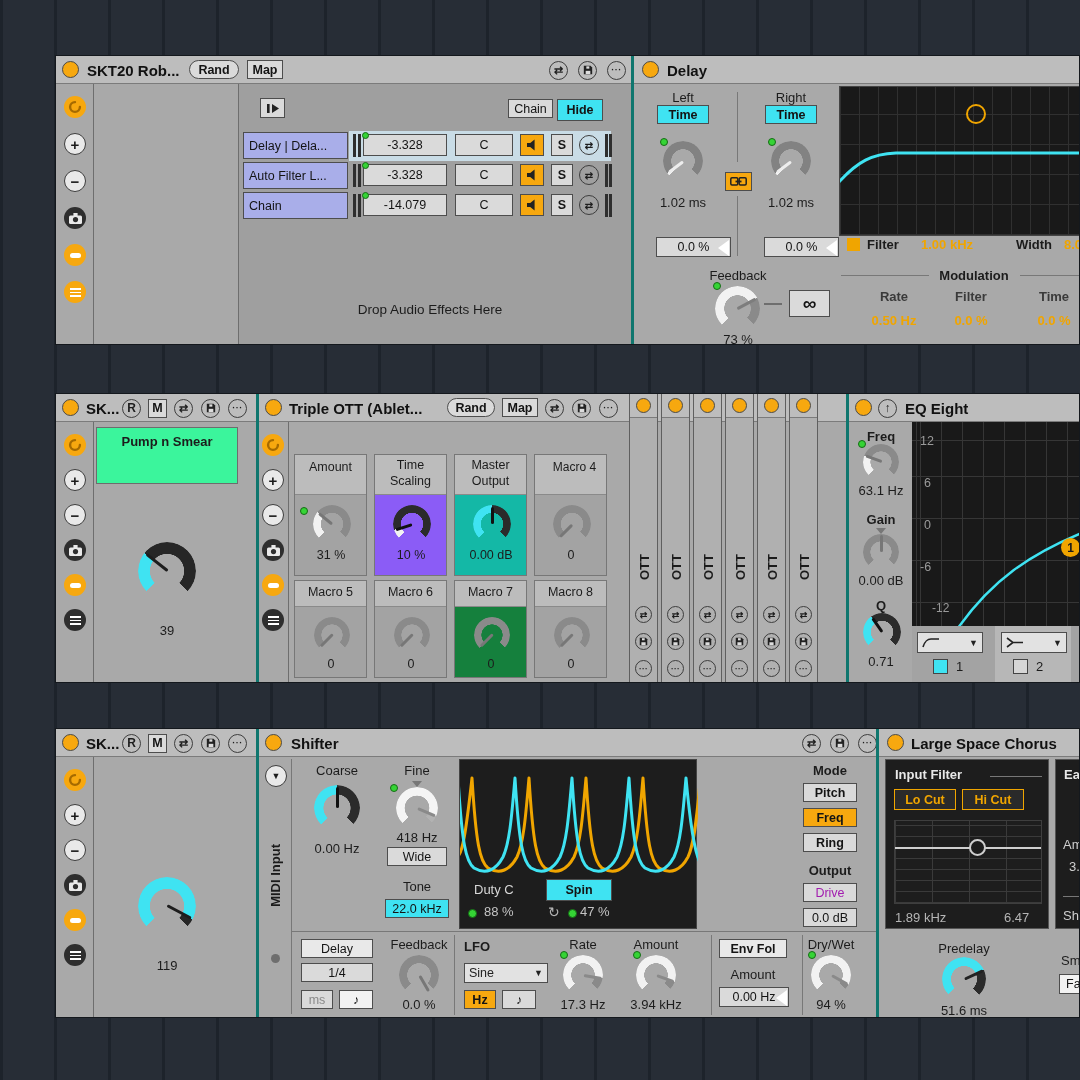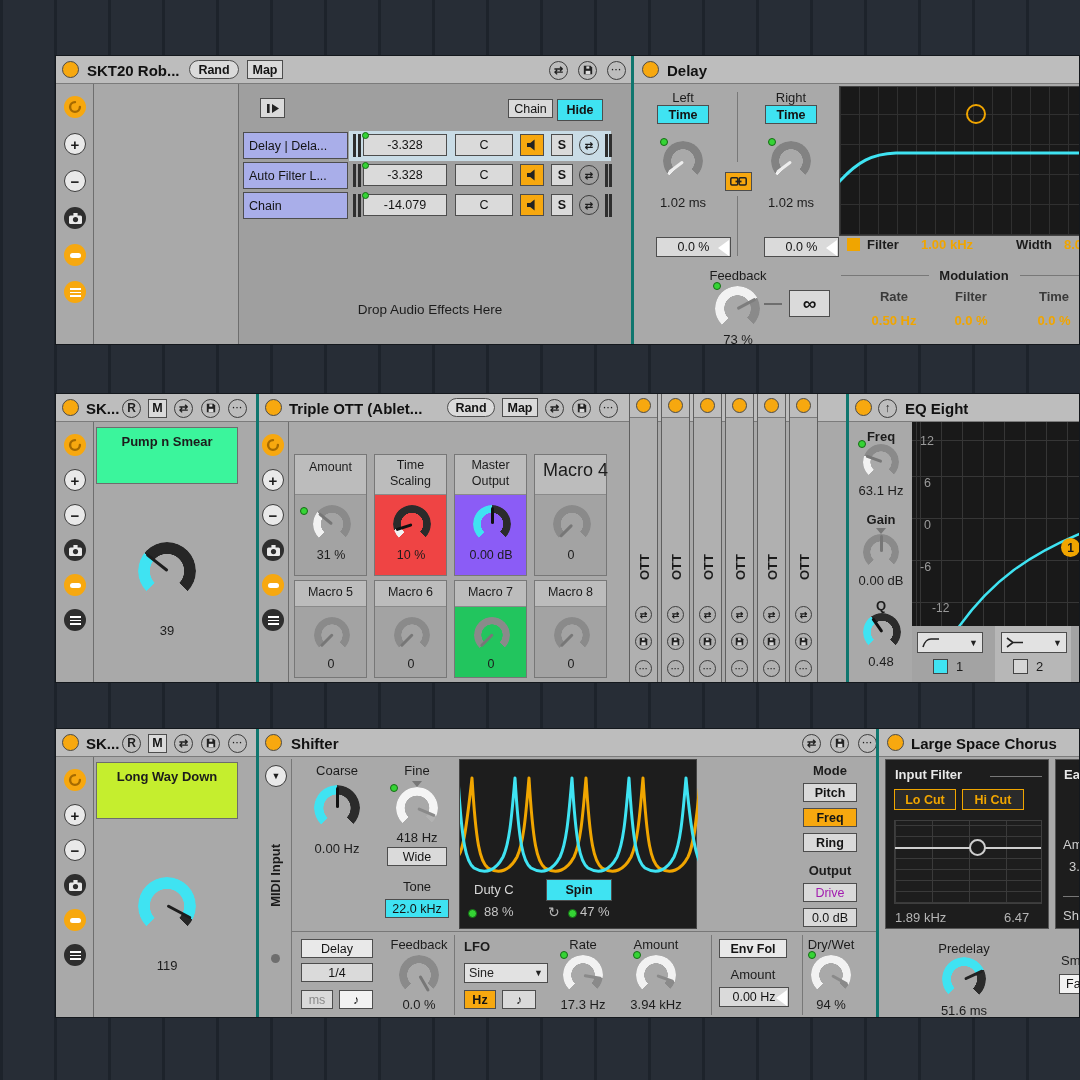--- a/index.html
+++ b/index.html
@@ -366,45 +366,45 @@
       <div class="lbl" style="left:0;right:0;top:5px;text-align:center;font-size:12.5px">Amount</div>
       <div class="knob" style="left:18px;top:50px;width:38px;height:38px;--fill:#f2f2f2;--track:#8a8a8a;--arc:84deg;--ptrang:-51deg;--ptrcol:#777">
           <i class="ring"></i>
           <i class="ptr"></i>
           <div class="gdot" style="left:-13px;top:2px"></div>
         </div>
       <div class="lbl" style="left:36px;top:93px;font-size:12.5px">
           <span class="abs cen">31 %</span>
         </div>
     </div>
-    <div class="abs" style="left:115px;top:60px;width:73px;height:122px;background:#ef4444;border:1px solid #777">
+    <div class="abs" style="left:115px;top:60px;width:73px;height:122px;background:#8b5cf6;border:1px solid #777">
       <div class="abs" style="left:0;right:0;top:0;height:40px;background:#bcbcbc;border-bottom:1px solid #8a8a8a"></div>
       <div class="lbl" style="left:0;right:0;top:2px;text-align:center;font-size:12.5px;line-height:1.3;white-space:normal">Time Scaling</div>
       <div class="knob" style="left:18px;top:50px;width:38px;height:38px;--fill:#f2f2f2;--track:#2b2b2b;--arc:27deg;--ptrang:-108deg;--ptrcol:#111">
           <i class="ring"></i>
           <i class="ptr"></i>
         </div>
       <div class="lbl" style="left:36px;top:93px;font-size:12.5px">
           <span class="abs cen">10 %</span>
         </div>
     </div>
-    <div class="abs" style="left:195px;top:60px;width:73px;height:122px;background:#8b5cf6;border:1px solid #777">
+    <div class="abs" style="left:195px;top:60px;width:73px;height:122px;background:#14b8a6;border:1px solid #777">
       <div class="abs" style="left:0;right:0;top:0;height:40px;background:#bcbcbc;border-bottom:1px solid #8a8a8a"></div>
       <div class="lbl" style="left:0;right:0;top:2px;text-align:center;font-size:12.5px;line-height:1.3;white-space:normal">Master Output</div>
       <div class="knob" style="left:18px;top:50px;width:38px;height:38px;--fill:#3fe3f2;--track:#2b2b2b;--arc:135deg;--ptrang:0deg;--ptrcol:#111">
           <i class="ring"></i>
           <i class="ptr"></i>
         </div>
       <div class="lbl" style="left:36px;top:93px;font-size:12.5px">
           <span class="abs cen">0.00 dB</span>
         </div>
     </div>
     <div class="abs" style="left:275px;top:60px;width:73px;height:122px;background:#a3a3a3;border:1px solid #777">
       <div class="abs" style="left:0;right:0;top:0;height:40px;background:#bcbcbc;border-bottom:1px solid #8a8a8a"></div>
-      <div class="lbl" style="left:8px;right:0;top:5px;text-align:center;font-size:18px">Macro 4</div>
+      <div class="lbl" style="left:8px;right:0;top:5px;text-align:center;font-size:12px">Macro 4</div>
       <div class="knob" style="left:18px;top:50px;width:38px;height:38px;--fill:#fff;--track:#8a8a8a;--arc:0deg;--ptrang:-135deg;--ptrcol:#777">
           <i class="ring"></i>
           <i class="ptr"></i>
         </div>
       <div class="lbl" style="left:36px;top:93px;font-size:12.5px">
           <span class="abs cen">0</span>
         </div>
     </div>
 
     <div class="abs" style="left:35px;top:186px;width:73px;height:98px;background:#a3a3a3;border:1px solid #777">
@@ -422,21 +422,21 @@
       <div class="abs" style="left:0;right:0;top:0;height:26px;background:#bcbcbc;border-bottom:1px solid #8a8a8a"></div>
       <div class="lbl" style="left:0;right:0;top:4px;text-align:center;font-size:12.5px">Macro 6</div>
       <div class="knob" style="left:19px;top:36px;width:36px;height:36px;--f fill:#fff;--fill:#fff;--track:#8a8a8a;--arc:0deg;--ptrang:-135deg;--ptrcol:#777">
           <i class="ring"></i>
           <i class="ptr"></i>
         </div>
       <div class="lbl" style="left:36px;top:76px;font-size:12.5px">
           <span class="abs cen">0</span>
         </div>
     </div>
-    <div class="abs" style="left:195px;top:186px;width:73px;height:98px;background:#22c55e;border:1px solid #777">
+    <div class="abs" style="left:195px;top:186px;width:73px;height:98px;background:#15803d;border:1px solid #777">
       <div class="abs" style="left:0;right:0;top:0;height:26px;background:#bcbcbc;border-bottom:1px solid #8a8a8a"></div>
       <div class="lbl" style="left:0;right:0;top:4px;text-align:center;font-size:12.5px">Macro 7</div>
       <div class="knob" style="left:19px;top:36px;width:36px;height:36px;--fill:#fff;--track:#8a8a8a;--arc:0deg;--ptrang:-135deg;--ptrcol:#777">
           <i class="ring"></i>
           <i class="ptr"></i>
         </div>
       <div class="lbl" style="left:36px;top:76px;font-size:12.5px">
           <span class="abs cen">0</span>
         </div>
     </div>
@@ -567,21 +567,21 @@
         <span class="abs cen">0.00 dB</span>
       </div>
     <div class="lbl b" style="left:32px;top:204px">
         <span class="abs cen">Q</span>
       </div>
     <div class="knob" style="left:14px;top:219px;width:38px;height:38px;--fill:#3fe3f2;--track:#2b2b2b;--arc:100deg;--ptrang:-35deg;--ptrcol:#111">
         <i class="ring"></i>
         <i class="ptr"></i>
       </div>
     <div class="lbl" style="left:32px;top:260px">
-        <span class="abs cen">0.48</span>
+        <span class="abs cen">0.71</span>
       </div>
 
     <div class="abs grid-dark" style="left:63px;top:28px;width:172px;height:204px;
       background-image:repeating-linear-gradient(0deg,#363636 0 1px,transparent 1px 42px),repeating-linear-gradient(90deg,#363636 0 1px,transparent 1px 21px);background-position:0 19px,8px 0">
       <svg width="172" height="204" style="position:absolute;inset:0">
         <path d="M46,206 C80,158 118,132 172,110" fill="none" stroke="#3fe3f2" stroke-width="2.5"></path>
       </svg>
       <div class="lbl" style="left:8px;top:12px;color:#9a9a9a;font-size:12.5px">12</div>
       <div class="lbl" style="left:12px;top:54px;color:#9a9a9a;font-size:12.5px">6</div>
       <div class="lbl" style="left:12px;top:96px;color:#9a9a9a;font-size:12.5px">0</div>
@@ -647,23 +647,20 @@
           </svg>
         </div>
       <div class="sideicon oc" style="top:152px">
           <div style="width:11px;height:5px;background:#fff;border-radius:2.5px"></div>
         </div>
       <div class="sideicon bc" style="top:187px">
           <div class="bars"></div>
         </div>
     </div>
     <div class="abs" style="left:39px;top:28px;width:160px;height:262px">
-      <div class="abs" style="left:1px;top:5px;width:142px;height:57px;background:#c5ee2e;border:1px solid #6d6d6d">
-        <div class="lbl b" style="left:0;right:0;top:6px;text-align:center">Long Way Down</div>
-      </div>
       <div class="knob" style="left:43px;top:120px;width:58px;height:58px;--fill:#3fe3f2;--track:#262626;--arc:253deg;--ptrang:118deg;--ptrcol:#1d1d1d">
           <i class="ring"></i>
           <i class="ptr"></i>
         </div>
       <div class="lbl" style="left:72px;top:201px">
           <span class="abs cen">119</span>
         </div>
     </div>
   </div>
 

